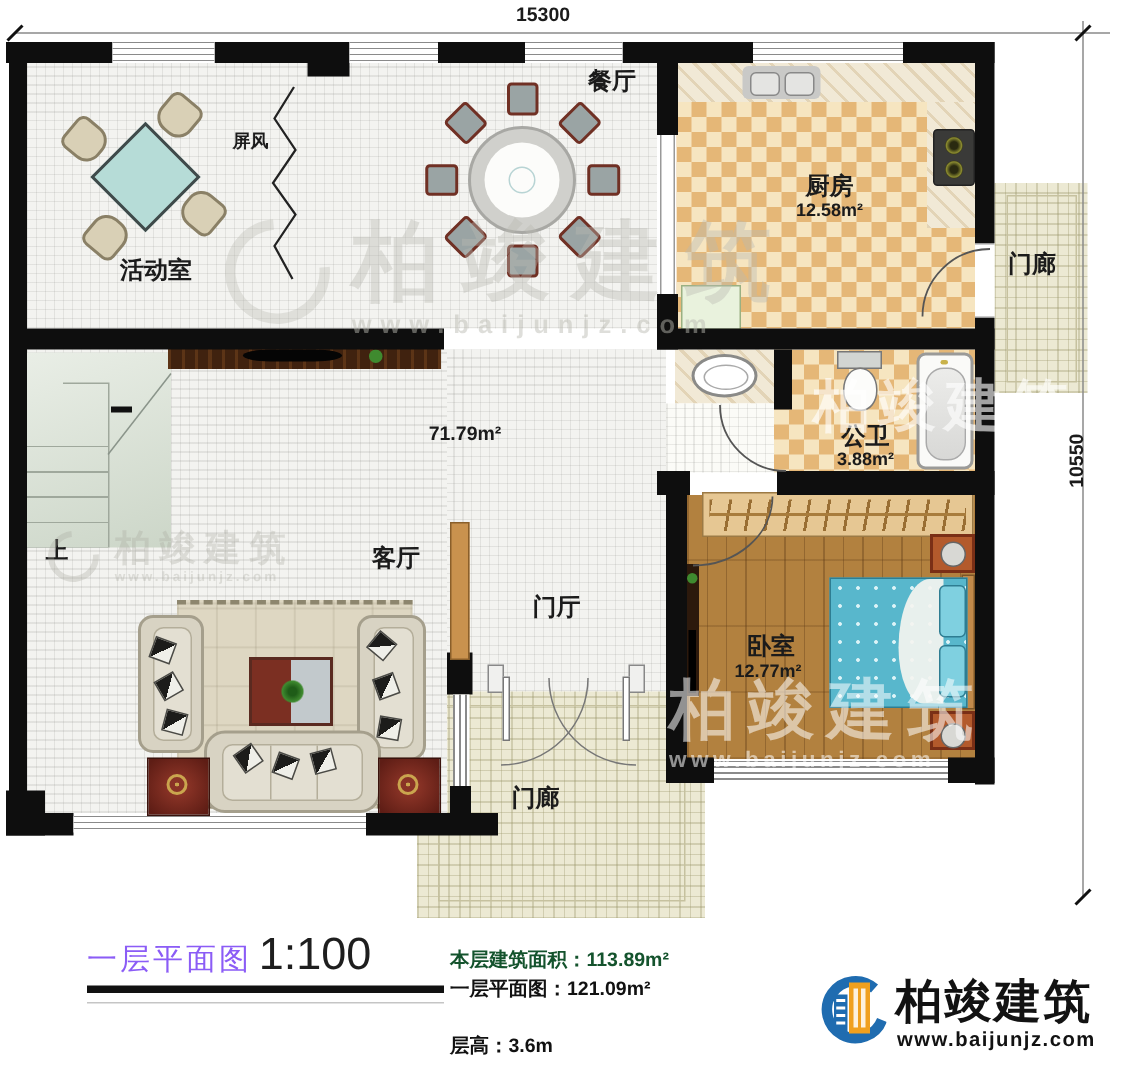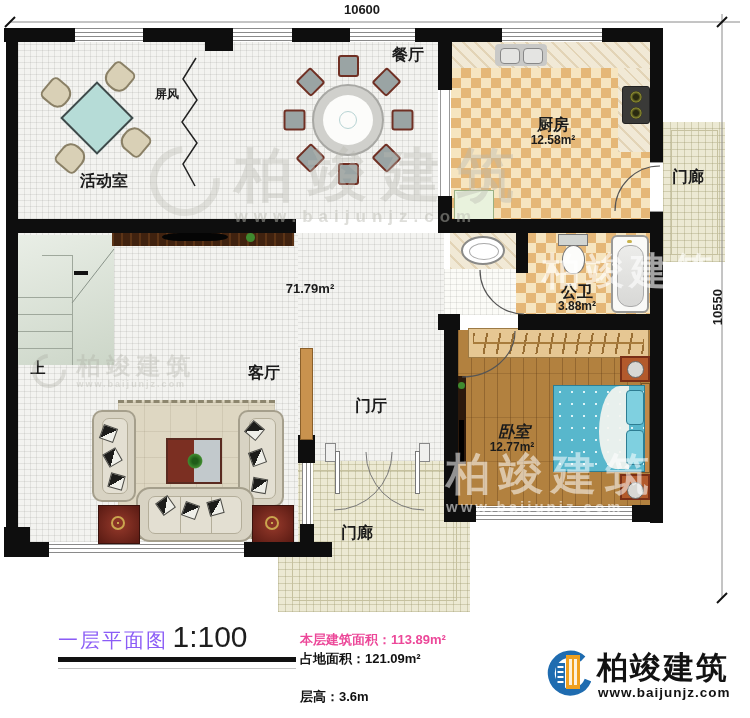--- a/index.html
+++ b/index.html
@@ -224,29 +224,29 @@
   </svg>
 
   <div class="lbl" style="left:104px;top:172px;">活动室</div>
   <div class="lbl lbl-sm" style="left:167px;top:88px;">屏风</div>
   <div class="lbl" style="left:408px;top:46px;">餐厅</div>
   <div class="lbl" style="left:553px;top:116px;">厨房</div>
   <div class="lbl lbl-sm" style="left:553px;top:134px;">12.58m²</div>
   <div class="lbl" style="left:688px;top:168px;">门廊</div>
   <div class="lbl" style="left:577px;top:283px;">公卫</div>
   <div class="lbl lbl-sm" style="left:577px;top:300px;">3.88m²</div>
-  <div class="lbl" style="left:514px;top:423px;font-style:italic;">卧室</div>
+  <div class="lbl" style="left:514px;top:423px;">卧室</div>
   <div class="lbl lbl-sm" style="left:512px;top:441px;">12.77m²</div>
   <div class="lbl" style="left:264px;top:364px;">客厅</div>
   <div class="lbl" style="left:371px;top:397px;">门厅</div>
   <div class="lbl" style="left:357px;top:524px;">门廊</div>
   <div class="lbl" style="left:310px;top:282px;font-size:13px;">71.79m²</div>
   <div class="lbl" style="left:38px;top:360px;font-size:15px;">上</div>
 
-  <div class="lbl" style="left:362px;top:3px;font-size:13px;">10600</div>
+  <div class="lbl" style="left:362px;top:3px;font-size:13px;">15300</div>
   <div class="lbl" style="left:718px;top:300px;font-size:13px;transform:translateX(-50%) rotate(-90deg);">10550</div>
 
   <div class="wm" style="left:150px;top:146px;color:rgba(185,185,178,.40);">
     <span style="display:inline-block;width:56px;height:56px;border:7px solid rgba(185,185,178,.35);border-top-color:transparent;border-radius:50%;transform:rotate(40deg);vertical-align:top;margin-right:10px;"></span>
     <span style="display:inline-block;vertical-align:top;">
       <span style="display:block;font-size:58px;letter-spacing:16px;">柏竣建筑</span>
       <span style="display:block;font-size:17px;letter-spacing:6px;margin-top:4px;color:rgba(185,185,178,.48);">www.baijunjz.com</span>
     </span>
   </div>
   <div class="wm" style="left:542px;top:252px;color:rgba(255,255,255,.62);">
@@ -264,22 +264,22 @@
     </span>
   </div>
 
   <div class="abs" style="left:58px;top:620px;">
     <span style="font-size:20px;letter-spacing:2px;color:#8b5cf6;">一层平面图</span>
     <span style="font-size:30px;color:#1e1e1e;margin-left:0;">1:100</span>
   </div>
   <div class="abs" style="left:58px;top:657px;width:238px;height:5px;background:#111;"></div>
   <div class="abs" style="left:58px;top:668px;width:238px;height:1px;background:#c5c5c5;"></div>
 
-  <div class="abs" style="left:300px;top:631px;font-size:13px;font-weight:bold;color:#ec4899;">本层建筑面积：113.89m²</div>
-  <div class="abs" style="left:300px;top:650px;font-size:13px;font-weight:bold;color:#111;">占地面积：121.09m²</div>
+  <div class="abs" style="left:300px;top:631px;font-size:13px;font-weight:bold;color:#14532d;">本层建筑面积：113.89m²</div>
+  <div class="abs" style="left:300px;top:650px;font-size:13px;font-weight:bold;color:#111;">一层平面图：121.09m²</div>
   <div class="abs" style="left:300px;top:688px;font-size:13px;font-weight:bold;color:#111;">层高：3.6m</div>
 
   <div class="abs" style="left:545px;top:645px;width:200px;height:60px;">
     <svg width="46" height="54" viewBox="0 0 46 54" style="position:absolute;left:0;top:2px;">
       <path d="M38,12 A19,19 0 1 0 43,33" fill="none" stroke="#1f6cb0" stroke-width="7"></path>
       <rect x="11" y="16" width="9" height="26" fill="#1f6cb0"></rect>
       <rect x="12.5" y="19" width="6" height="2" fill="#fff"></rect>
       <rect x="12.5" y="24" width="6" height="2" fill="#fff"></rect>
       <rect x="12.5" y="29" width="6" height="2" fill="#fff"></rect>
       <rect x="12.5" y="34" width="6" height="2" fill="#fff"></rect>

